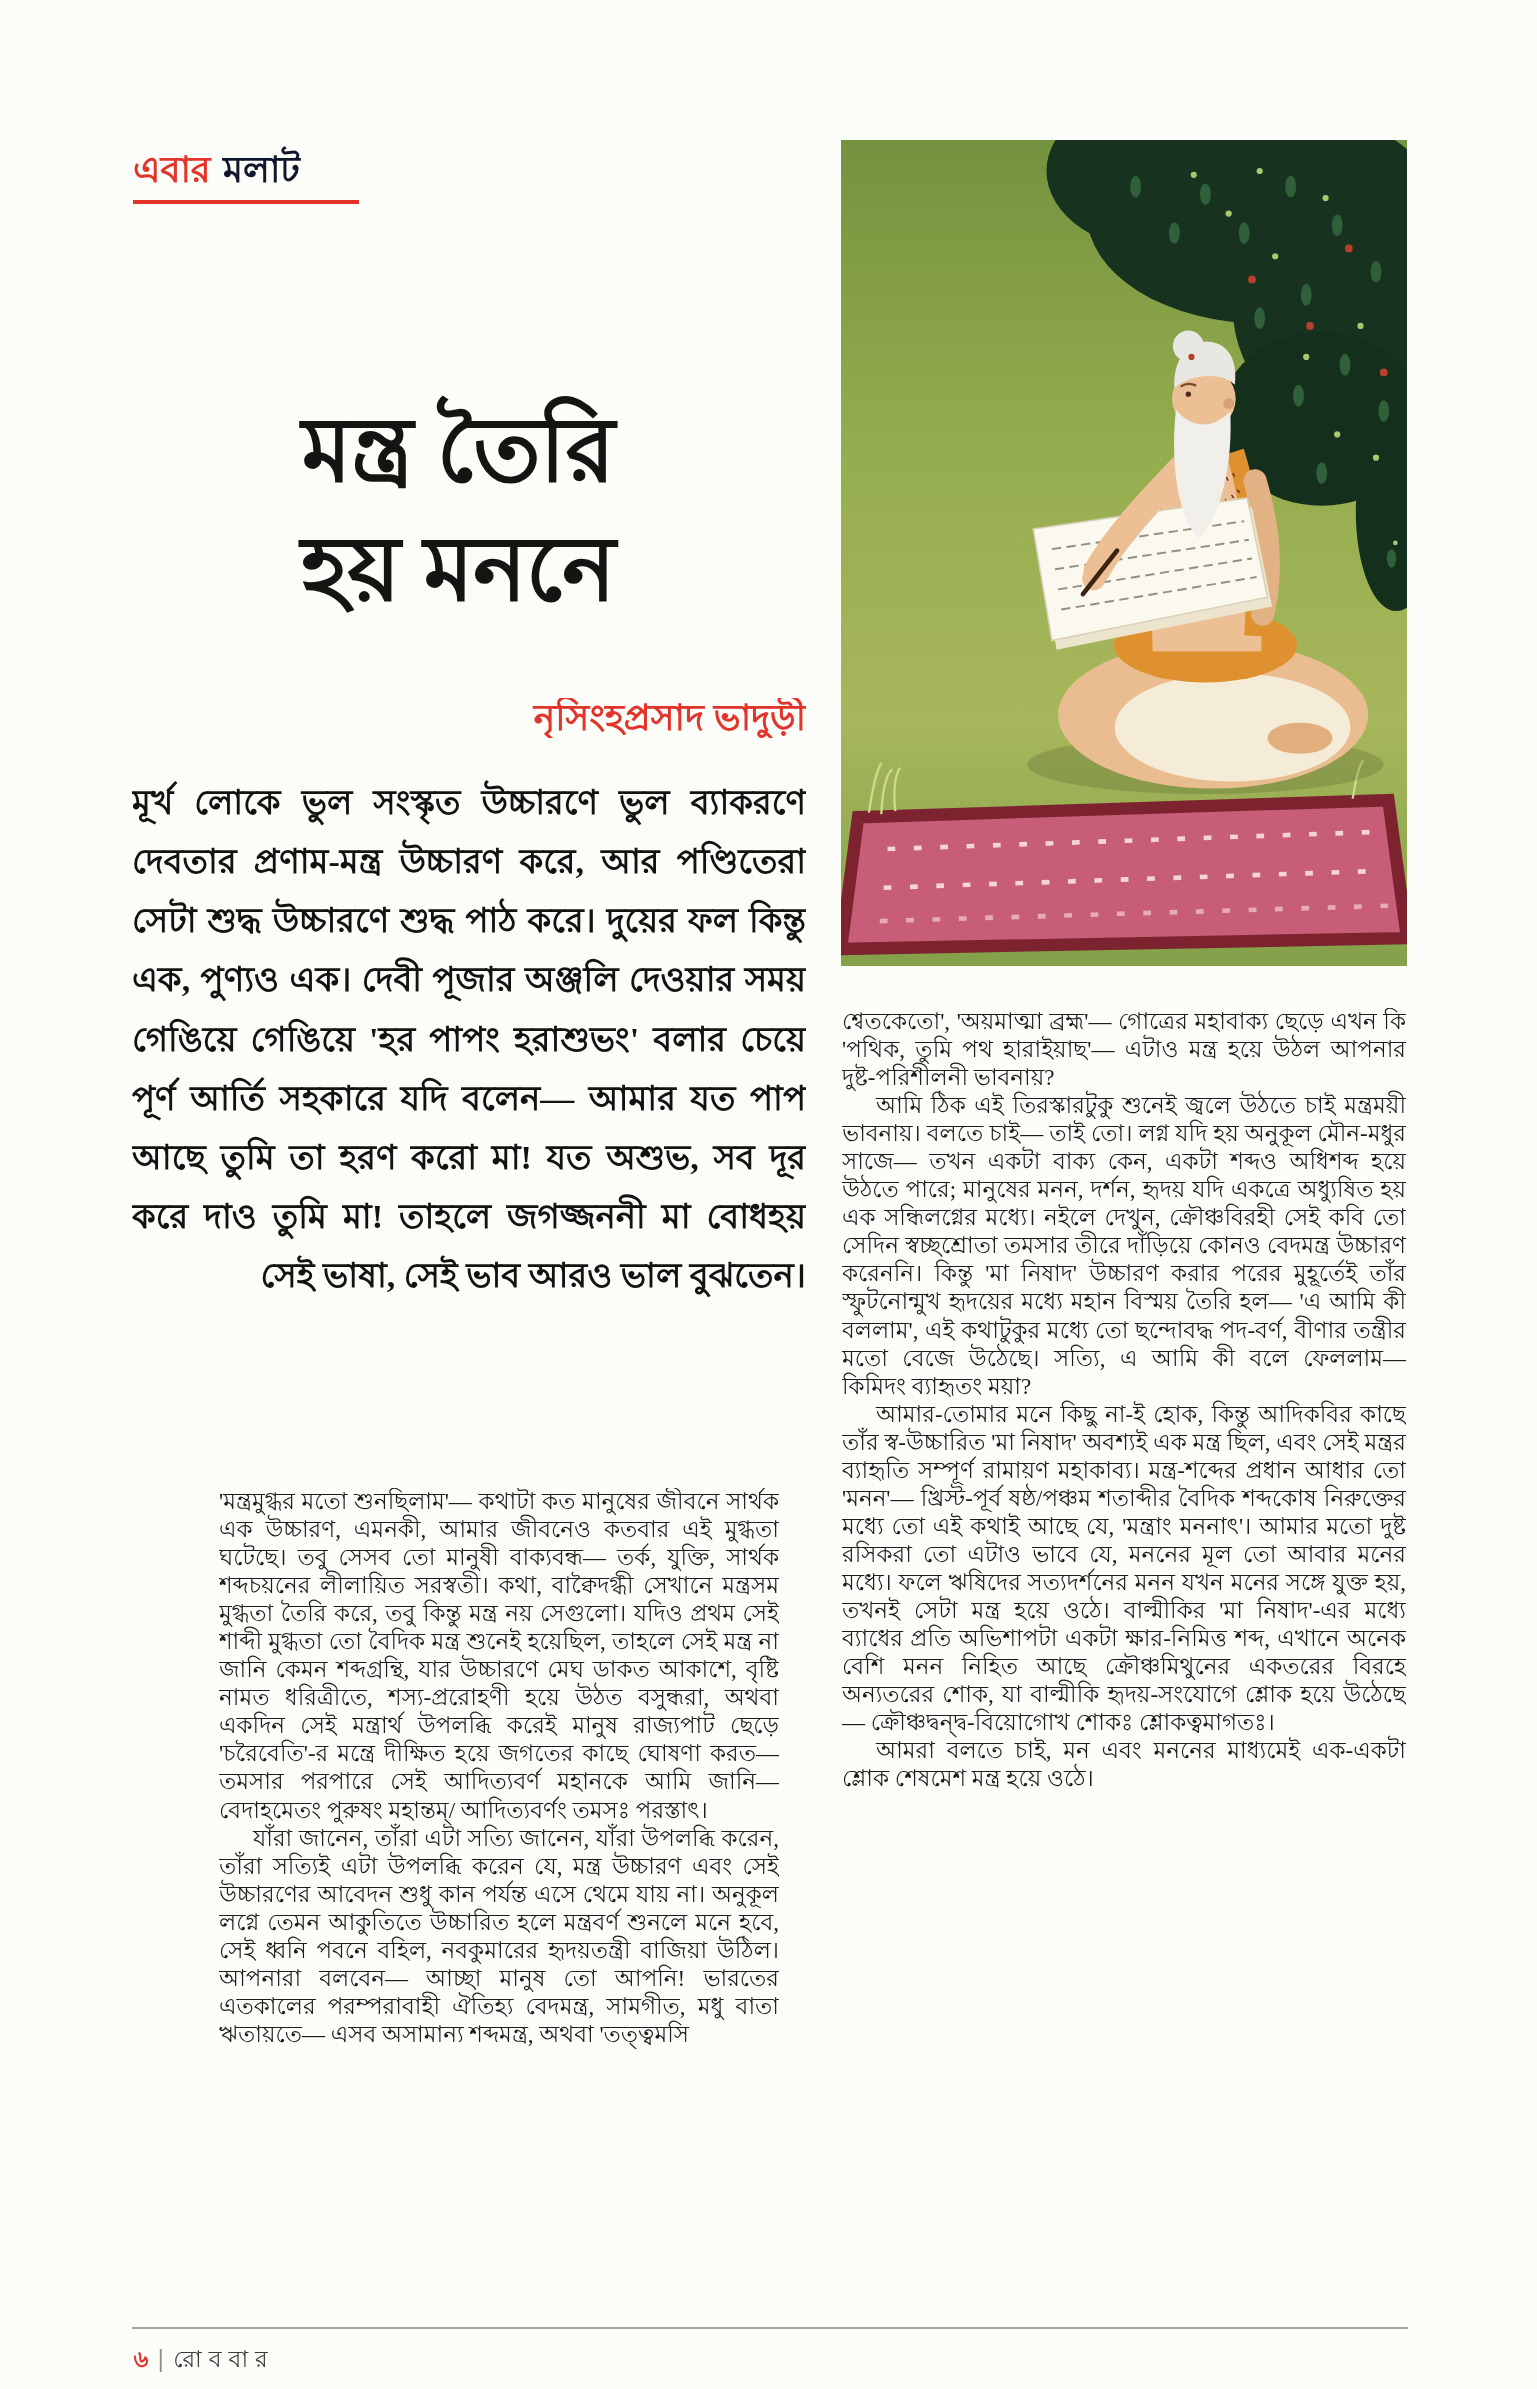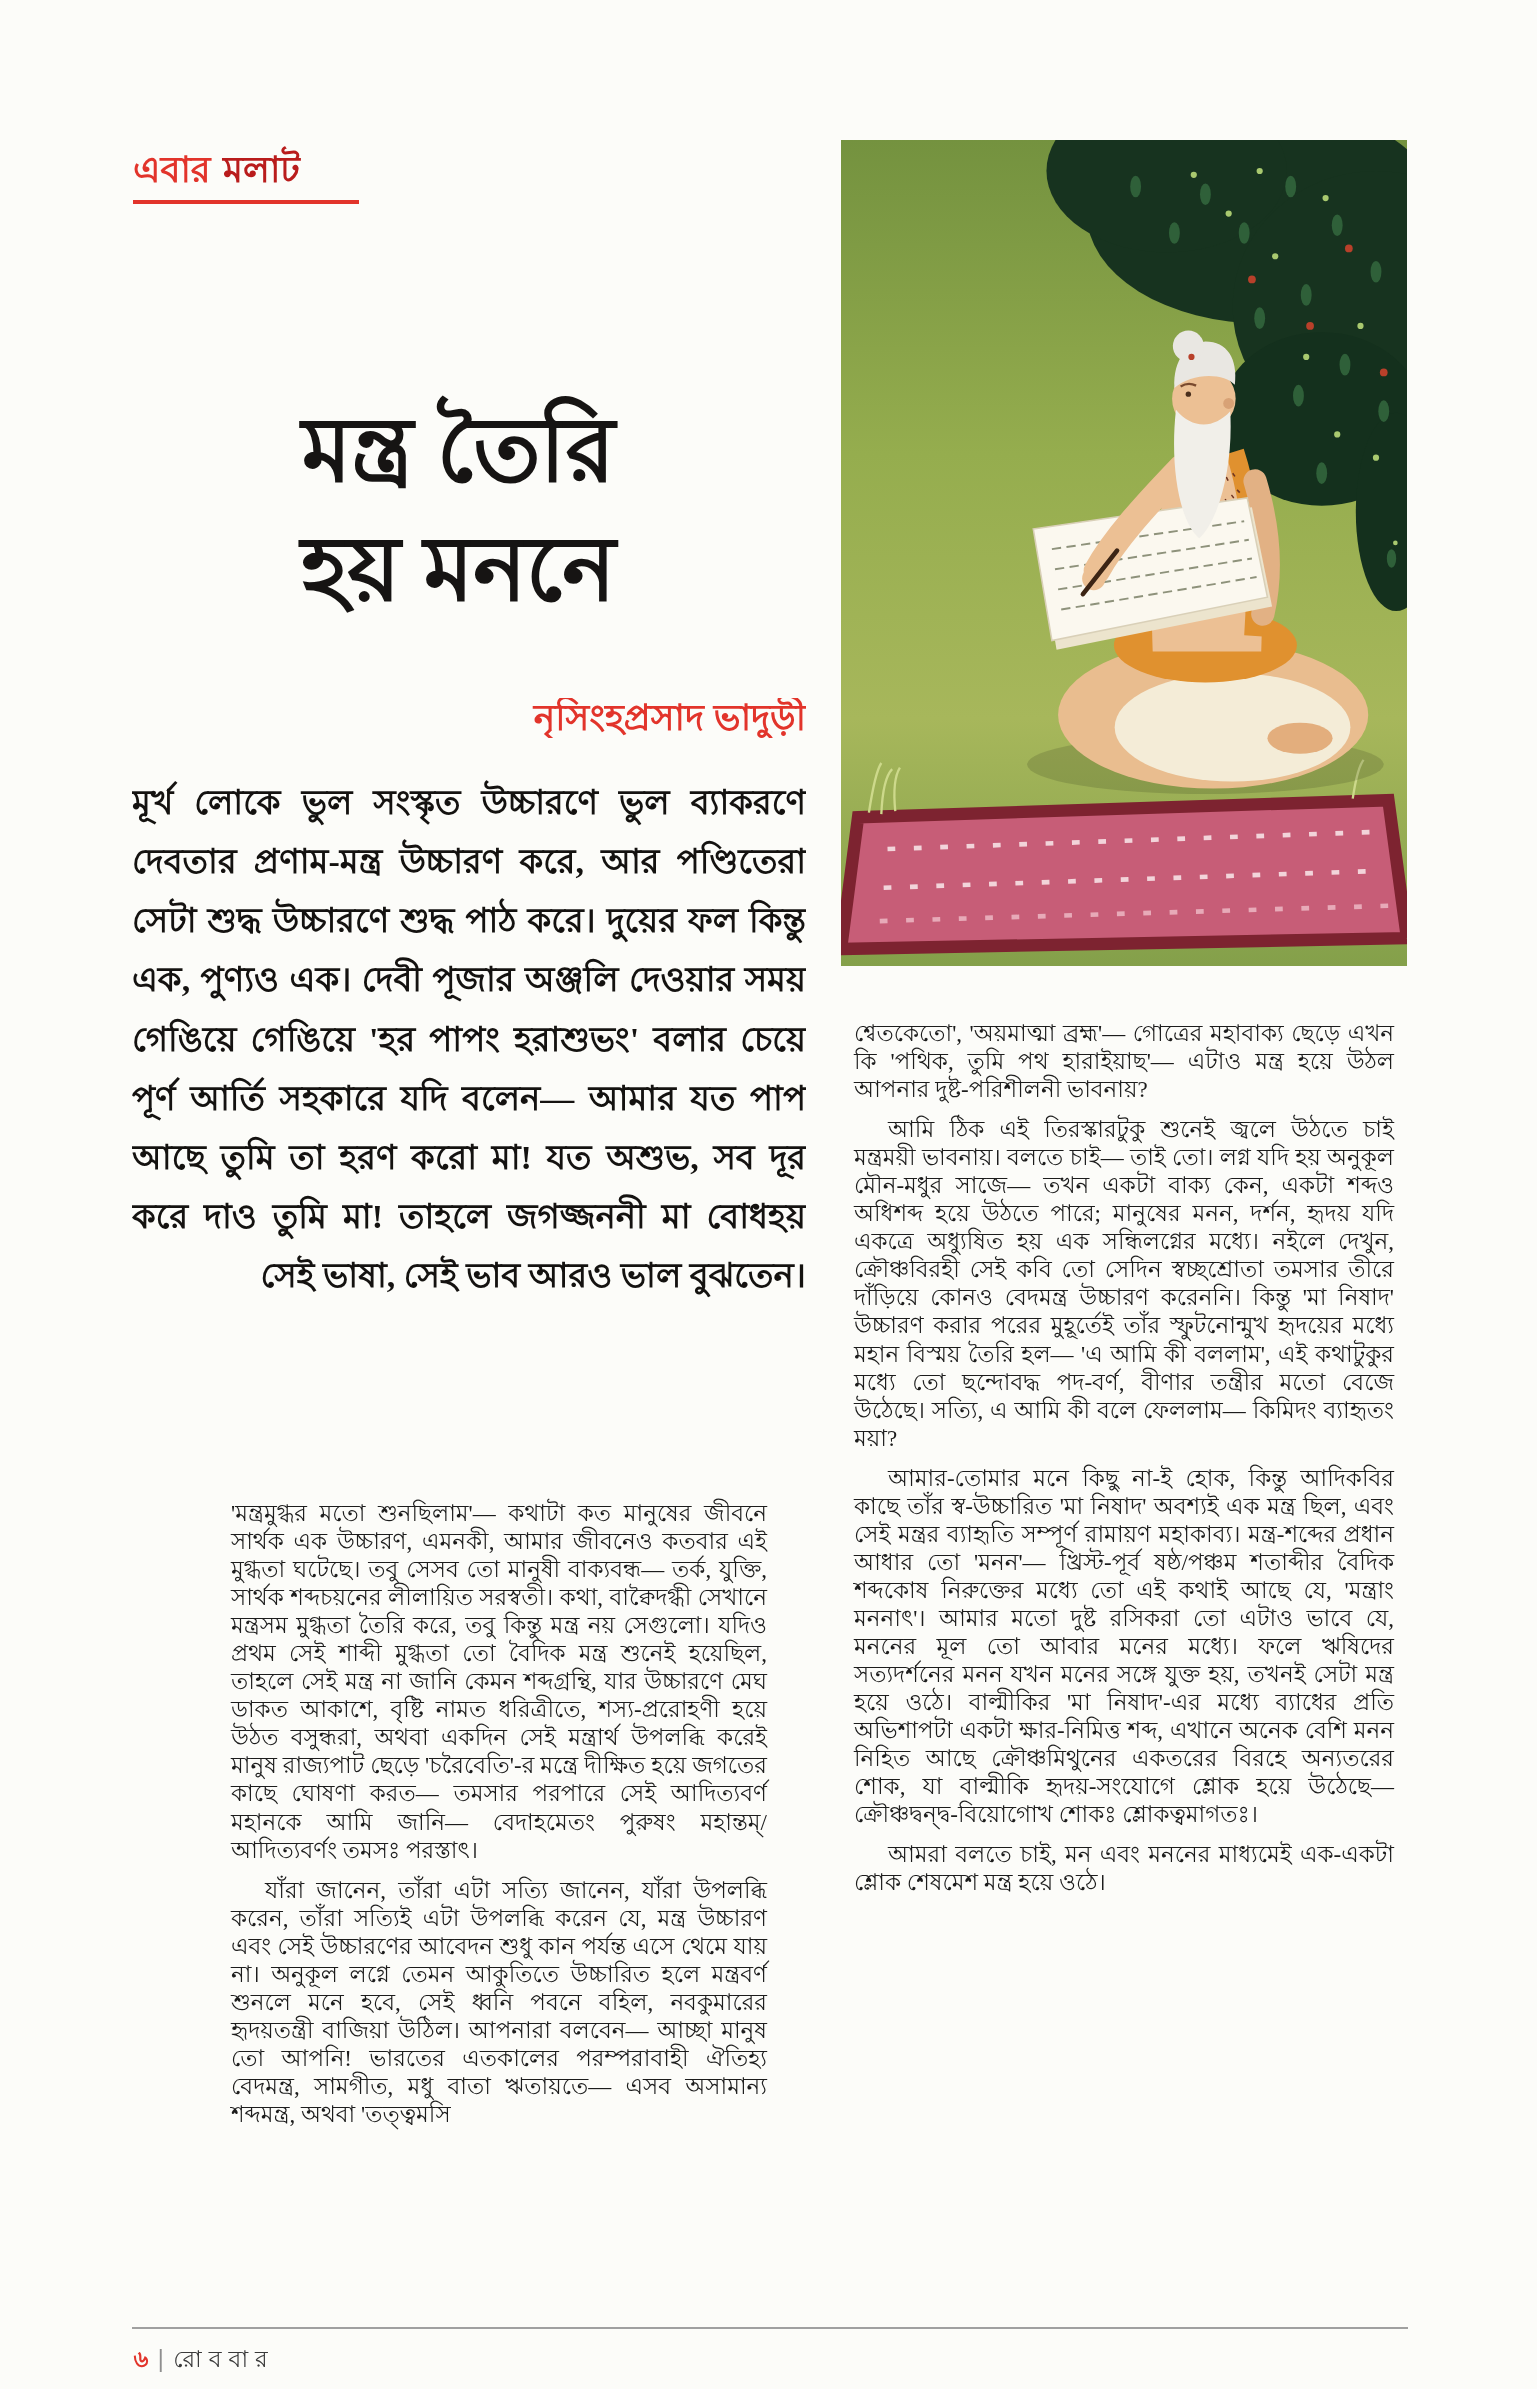--- a/index.html
+++ b/index.html
@@ -16,21 +16,21 @@
     overflow:hidden;
   }
 
   
   .section-header{
     position:absolute;left:133px;top:152px;width:372px;height:62px;
     font-family:"Liberation Sans",sans-serif;font-weight:700;font-size:36px;line-height:1;
     white-space:nowrap;
   }
   .section-header .w1{color:var(--accent-red);}
-  .section-header .w2{color:#b91c1c;margin-left:12.4px;}
+  .section-header .w2{color:#0f172a;margin-left:12.4px;}
   .section-header .rule{position:absolute;left:0;top:48px;width:226px;height:3.9px;background:var(--accent-red);}
 
   
   .illustration{position:absolute;left:841px;top:140px;width:566px;height:826px;margin:0;overflow:hidden;}
   .illustration svg{display:block;width:100%;height:100%;}
 
   
   .headline{
     position:absolute;left:109px;top:391px;width:698px;margin:0;
     text-align:center;font-family:"Liberation Sans",sans-serif;font-weight:700;
@@ -50,21 +50,21 @@
   
   .lead{
     position:absolute;left:132px;top:773px;width:674px;margin:0;
     font-size:34px;line-height:1.74;font-weight:600;color:#141210;
     text-align:justify;text-align-last:right;
     max-height:620px;overflow:hidden;
   }
 
   
   .col{position:absolute;font-size:23px;line-height:1.22;text-align:justify;color:#1c1c1c;overflow:hidden;}
-  .col p{margin:12px;padding:0;}
+  .col p{margin:0;padding:0;}
   .col p.indent{text-indent:34px;}
   .col-left{left:219px;top:1488px;width:560px;max-height:775px;}
   .col-right{left:842px;top:1008px;width:564px;max-height:1232px;}
 
   
   .page-footer{position:absolute;left:132px;top:2291px;width:1276px;height:70px;font-family:"Liberation Sans",sans-serif;margin-top:36px;}
   .footer-rule{position:absolute;left:0;top:0;width:100%;height:1.6px;background:#a0a0a0;}
   .footer-text{position:absolute;left:1.6px;top:14px;font-size:23px;white-space:nowrap;}
   .footer-text .pg{color:var(--accent-red);font-weight:700;}
   .footer-text .sep{color:#8f8f8f;margin:0 9.3px;font-weight:400;}

